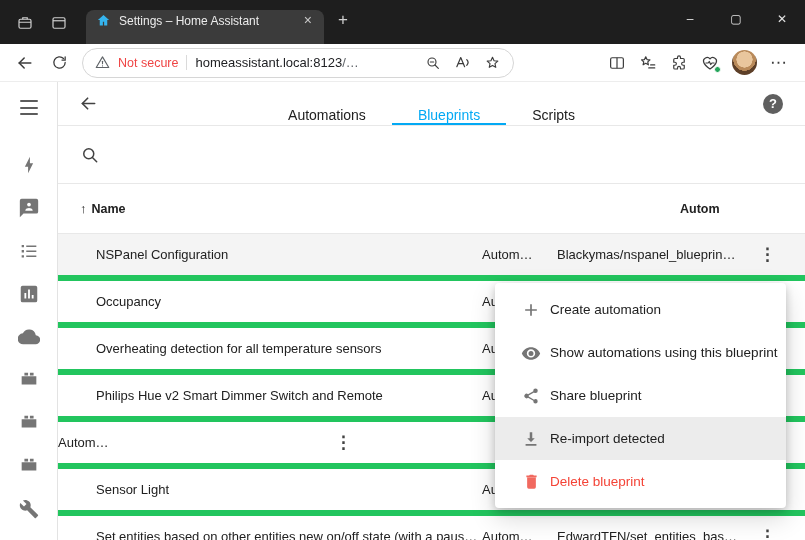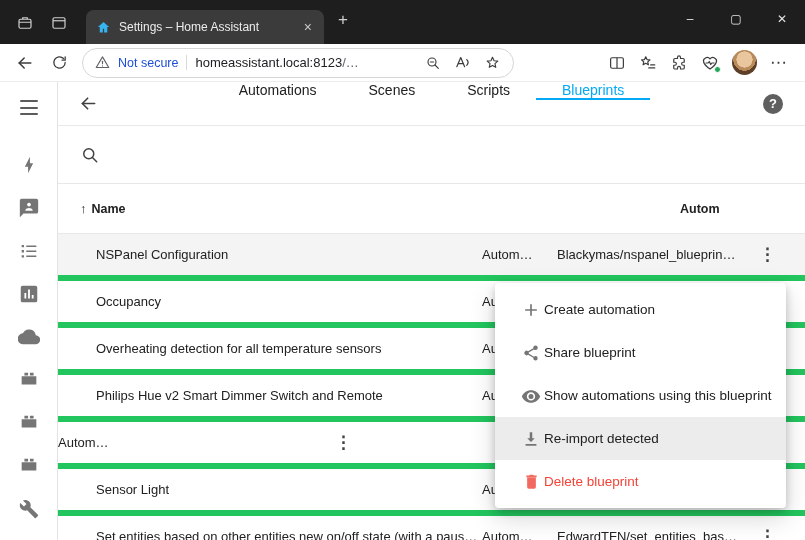--- a/index.html
+++ b/index.html
@@ -2,32 +2,32 @@
 <html><head>
 <meta charset="utf-8">
 <style>
   html,body{margin:0;padding:0;background:#888;}
   *{box-sizing:border-box;font-family:"Liberation Sans",sans-serif;}
   .window{position:relative;width:805px;height:540px;background:#fff;overflow:hidden;box-shadow:inset 0 0 0 1px rgba(0,0,0,.15);}
 
   
   .titlebar{height:44px;background:#1e1e1e;display:flex;align-items:flex-end;position:relative;}
   .tb-icons{display:flex;gap:16px;align-items:center;padding:0 18px 12px 16px;color:#cfcfcf;}
-  .btab{height:34px;width:238px;background:#3b3b3b;border-radius:8px 8px 0 0;display:flex;align-items:center;gap:8px;padding:8px 10px;color:#ececec;font-size:12px;}
+  .btab{height:34px;width:238px;background:#3b3b3b;border-radius:8px 8px 0 0;display:flex;align-items:flex-end;gap:8px;padding:16px 10px;color:#ececec;font-size:12px;}
   .btab-title{white-space:nowrap;overflow:hidden;text-overflow:ellipsis;flex:1;}
   .btab-close{color:#c8c8c8;font-size:14px;padding:0 2px;cursor:pointer;}
   .newtab{color:#d0d0d0;font-size:17px;margin:0 0 16px 14px;cursor:pointer;line-height:1;}
   .win-controls{position:absolute;top:0;right:0;display:flex;}
   .win-ctl{width:46px;height:38px;display:grid;place-items:center;color:#e3e3e3;font-size:12px;cursor:pointer;}
 
   
   .toolbar{height:38px;background:#fff;border-bottom:1px solid #ededed;display:flex;align-items:center;padding:0 10px;gap:4px;}
   .tb-btn{width:30px;height:30px;display:grid;place-items:center;color:#3c3c3c;cursor:pointer;border-radius:6px;}
   .address{width:432px;height:30px;border:1px solid #d6d6d6;border-radius:16px;display:flex;align-items:center;padding:0 12px;gap:8px;margin-left:4px;background:#fff;}
-  .addr-sec{color:#1d4ed8;font-size:12.5px;white-space:nowrap;}
+  .addr-sec{color:#ef4444;font-size:12.5px;white-space:nowrap;}
   .addr-div{width:1px;height:15px;background:#dadada;}
   .addr-url{font-size:13px;color:#202124;white-space:nowrap;}
   .addr-path{color:#5f6368;}
   .addr-actions{margin-left:auto;display:flex;gap:13px;align-items:center;color:#3c3c3c;}
   .toolbar-right{display:flex;align-items:center;gap:13px;margin-left:auto;padding-right:8px;color:#3c3c3c;}
   .essentials{position:relative;display:grid;place-items:center;}
   .essentials .dot{position:absolute;right:-2px;bottom:-1px;width:7px;height:7px;border-radius:50%;background:#23a55a;border:1.5px solid #fff;}
   .avatar{width:25px;height:25px;border-radius:50%;background:radial-gradient(circle at 50% 38%, #e9c69d 0 40%, #b98a5a 41% 56%, #5d3f28 57% 100%);cursor:pointer;}
   .more-glyph{font-size:17px;line-height:1;cursor:pointer;}
 
@@ -37,21 +37,21 @@
   .hamburger{margin-top:14px;display:flex;flex-direction:column;gap:4.5px;cursor:pointer;padding:4px;}
   .hamburger span{width:18px;height:2px;background:#5c5c5c;border-radius:1px;}
   .side-nav{margin-top:34px;display:flex;flex-direction:column;gap:19px;align-items:center;color:#757575;}
   .side-item{width:24px;height:24px;display:grid;place-items:center;cursor:pointer;}
 
   .main{flex:1;display:flex;flex-direction:column;background:#fff;min-width:0;}
 
   
   .ha-header{height:44px;border-bottom:1px solid #e8e8e8;display:flex;align-items:stretch;position:relative;flex:0 0 auto;}
   .ha-back{position:absolute;left:20px;top:0;bottom:0;display:grid;place-items:center;color:#424242;cursor:pointer;}
-  .ha-tabs{flex:1;display:flex;justify-content:center;align-items:flex-start;}
+  .ha-tabs{flex:1;display:flex;justify-content:center;align-items:flex-end;}
   .ha-tab{display:flex;align-items:center;padding:0 26px;font-size:14px;font-weight:500;color:#212121;border-bottom:2px solid transparent;cursor:pointer;}
   .ha-tab.active{color:#03a9f4;border-bottom-color:#03a9f4;}
   .ha-help{position:absolute;right:22px;top:0;bottom:0;display:grid;place-items:center;cursor:pointer;}
   .help-badge{width:20px;height:20px;border-radius:50%;background:#5f5f5f;color:#fff;font-size:13px;font-weight:700;display:grid;place-items:center;}
 
   
   .search-row{height:58px;border-bottom:1px solid #e8e8e8;display:flex;align-items:center;padding-left:22px;gap:13px;color:#424242;flex:0 0 auto;}
   .search-input{border:none;outline:none;font-size:15px;color:#212121;width:400px;background:transparent;}
   .search-input::placeholder{color:#8f8f8f;}
 
@@ -64,21 +64,21 @@
   .col-file{width:198px;flex:0 0 auto;white-space:nowrap;overflow:hidden;}
   .col-menu{width:50px;flex:0 0 auto;display:flex;align-items:center;padding-left:4px;}
   .trow{height:47px;display:flex;align-items:center;font-size:13px;color:#212121;border-bottom:6px solid #22c55e;background:#fff;}
   .trow.selected{background:#f4f4f4;}
   .row-name{flex:1;padding-left:38px;white-space:nowrap;overflow:hidden;text-overflow:ellipsis;min-width:0;}
   .row-dots{color:#424242;font-size:17px;font-weight:700;cursor:pointer;line-height:1;}
 
   
   .context-menu{position:absolute;left:495px;top:283px;width:291px;background:#fff;border-radius:4px;padding:5px 0;z-index:30;
     box-shadow:0 3px 8px rgba(0,0,0,.2),0 10px 26px rgba(0,0,0,.16);}
-  .menu-item{height:43px;display:flex;align-items:center;padding:0 10px 0 25px;gap:2px;font-size:13.5px;color:#212121;cursor:pointer;white-space:nowrap;}
+  .menu-item{height:43px;display:flex;align-items:center;padding:0 10px 0 25px;gap:8px;font-size:13.5px;color:#212121;cursor:pointer;white-space:nowrap;}
   .menu-item.highlight{background:#ececec;}
   .menu-item.danger{color:#f44336;}
   .mi-icon{width:22px;height:22px;display:grid;place-items:center;color:#757575;flex:0 0 auto;}
   .menu-item.danger .mi-icon{color:#f1695f;}
   .ic{display:block;}
 </style>
 </head>
 <body>
 
 <div class="window">
@@ -254,23 +254,22 @@
 
       <header class="ha-header">
         <span class="ha-back">
           <svg class="ic" width="21" height="21" viewBox="0 0 24 24" fill="none" stroke="currentColor" stroke-width="1.9" stroke-linecap="round" stroke-linejoin="round">
               <path d="M19 12H5"></path>
               <path d="M11 18l-6-6 6-6"></path>
             </svg>
         </span>
         <nav class="ha-tabs">
           <span class="ha-tab">Automations</span>
-          <span class="ha-tab">Scenes</span>
+          <span class="ha-tab active">Blueprints</span>
           <span class="ha-tab">Scripts</span>
-          <span class="ha-tab active">Blueprints</span>
         </nav>
         <span class="ha-help">
           <span class="help-badge">?</span>
         </span>
       </header>
 
       <div class="search-row">
         <span>
           <svg class="ic" width="20" height="20" viewBox="0 0 24 24" fill="none" stroke="currentColor" stroke-width="1.8" stroke-linecap="round">
               <circle cx="10.5" cy="10.5" r="6"></circle>
@@ -352,34 +351,34 @@
     <div class="menu-item">
       <span class="mi-icon">
         <svg class="ic" width="20" height="20" viewBox="0 0 24 24" fill="currentColor">
             <path d="M11 5h2v6h6v2h-6v6h-2v-6H5v-2h6V5z"></path>
           </svg>
       </span>
       <span>Create automation</span>
     </div>
     <div class="menu-item">
       <span class="mi-icon">
+        <svg class="ic" width="20" height="20" viewBox="0 0 24 24" fill="currentColor">
+            <path d="M12 5C7 5 2.7 8.1 1 12.5 2.7 16.9 7 20 12 20s9.3-3.1 11-7.5C21.3 8.1 17 5 12 5zm0 12.5a5 5 0 1 1 0-10 5 5 0 0 1 0 10zm0-8a3 3 0 1 0 0 6 3 3 0 0 0 0-6z"></path>
+          </svg>
+      </span>
+      <span>Show automations using this blueprint</span>
+    </div>
+    <div class="menu-item">
+      <span class="mi-icon">
         <svg class="ic" width="18" height="18" viewBox="0 0 24 24" fill="currentColor">
             <path d="M18 16.1c-.76 0-1.44.3-1.96.77L8.9 12.7c.05-.23.1-.46.1-.7s-.05-.47-.1-.7l7.05-4.11c.54.5 1.25.81 2.05.81a3 3 0 1 0-3-3c0 .24.04.47.09.7L8.04 9.8a3 3 0 1 0 0 4.4l7.12 4.16c-.05.21-.08.43-.08.65a2.92 2.92 0 1 0 2.92-2.91z"></path>
           </svg>
       </span>
       <span>Share blueprint</span>
     </div>
-    <div class="menu-item">
-      <span class="mi-icon">
-        <svg class="ic" width="20" height="20" viewBox="0 0 24 24" fill="currentColor">
-            <path d="M12 5C7 5 2.7 8.1 1 12.5 2.7 16.9 7 20 12 20s9.3-3.1 11-7.5C21.3 8.1 17 5 12 5zm0 12.5a5 5 0 1 1 0-10 5 5 0 0 1 0 10zm0-8a3 3 0 1 0 0 6 3 3 0 0 0 0-6z"></path>
-          </svg>
-      </span>
-      <span>Show automations using this blueprint</span>
-    </div>
     <div class="menu-item highlight">
       <span class="mi-icon">
         <svg class="ic" width="20" height="20" viewBox="0 0 24 24" fill="currentColor">
             <path d="M12 15.5l-4.5-4.5h3V4h3v7h3L12 15.5zM5.5 18h13v2h-13z"></path>
           </svg>
       </span>
       <span>Re-import detected</span>
     </div>
     <div class="menu-item danger">
       <span class="mi-icon">

